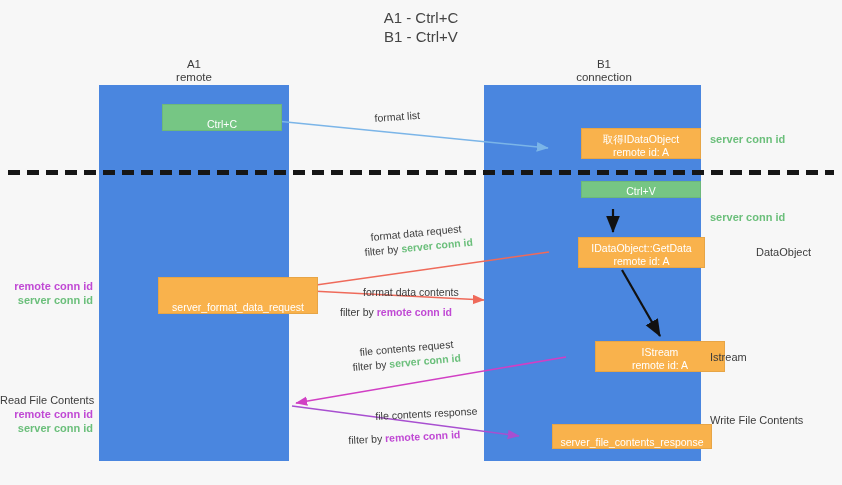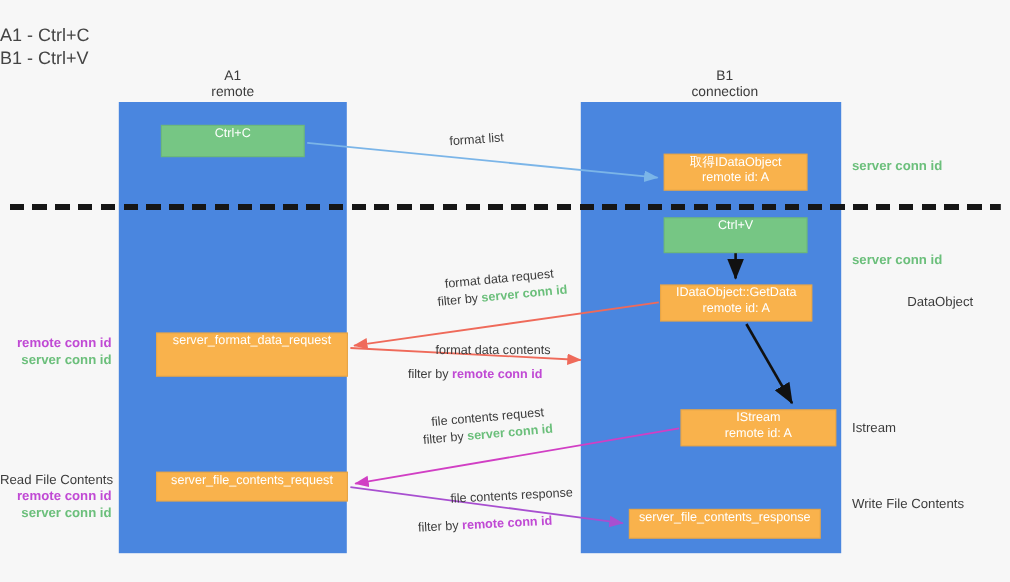--- a/index.html
+++ b/index.html
@@ -6,21 +6,21 @@
   body{
     width:842px;height:485px;position:relative;overflow:hidden;
     background:#f7f7f7;
     font-family:"Liberation Sans",sans-serif;
     color:#3c3c3c;
   }
   #stage{position:absolute;left:0;top:0;width:842px;height:485px;}
   .abs{position:absolute;}
   
   #title{
-    left:0;top:20px;width:842px;
+    left:0;top:8px;width:842px;text-align:center;
     font-size:15px;line-height:19px;color:#444;
   }
   
   .col-head{
     text-align:center;font-size:11.5px;line-height:13px;color:#3c3c3c;
   }
   #head-a1{left:114px;top:58px;width:160px;}
   #head-b1{left:524px;top:58px;width:160px;}
   .col-head .l2{display:block;}
   
@@ -28,31 +28,32 @@
   #lane-a{left:99px;top:85px;width:190px;height:376px;}
   #lane-b{left:484px;top:85px;width:217px;height:376px;}
   
   #divider{
     left:8px;top:170px;width:826px;height:5px;
     background:repeating-linear-gradient(to right,#161616 0 12px,rgba(0,0,0,0) 12px 19px);
   }
   
   .node{
     box-sizing:border-box;
-    display:flex;flex-direction:column;align-items:center;justify-content:flex-start;
+    display:flex;flex-direction:column;align-items:center;justify-content:flex-end;
     color:#ffffff;font-size:10.5px;line-height:12.5px;text-align:center;
     border:1px solid rgba(0,0,0,.07);
+    margin-left:28px;
   }
   .green{background:#76c684;}
   .orange{background:#f9b košt;}
   .orange{background:#f9b24c;}
   .node .ln{display:block;white-space:nowrap;}
   #n-ctrlc{left:134px;top:104px;width:120px;height:27px;}
   #n-idata{left:553px;top:128px;width:120px;height:31px;}
-  #n-ctrlv{left:553px;top:181px;width:120px;height:30px;}
+  #n-ctrlv{left:553px;top:181px;width:120px;height:17px;}
   #n-getdata{left:550px;top:237px;width:127px;height:31px;}
   #n-istream{left:567px;top:341px;width:130px;height:31px;}
   #n-fdreq{left:130px;top:277px;width:160px;height:37px;}
   #n-fdresp{left:489px;top:288px;width:157px;height:25px;}
   #n-fcreq{left:130px;top:393px;width:160px;height:25px;}
   #n-fcresp{left:524px;top:424px;width:160px;height:25px;}
   
   .side-label{font-size:11px;line-height:14px;color:#3c3c3c;white-space:nowrap;}
   .side-green{font-size:11px;line-height:14px;color:#6bbf7b;font-weight:bold;white-space:nowrap;}
   #lbl-sc1{left:710px;top:132px;}
@@ -162,23 +163,20 @@
   <div id="n-istream" class="abs node orange">
     <span class="ln">IStream</span>
     <span class="ln">remote id: A</span>
   </div>
 
   <div id="n-fdreq" class="abs node orange">
     <span class="ln">server_format_data_request</span>
   </div>
 
 
-  <div id="n-fcreq" class="abs node orange">
-    <span class="ln">server_file_contents_request</span>
-  </div>
 
   <div id="n-fcresp" class="abs node orange">
     <span class="ln">server_file_contents_response</span>
   </div>
 
   <div id="lbl-sc1" class="abs side-green">server conn id</div>
   <div id="lbl-sc2" class="abs side-green">server conn id</div>
   <div id="lbl-dataobject" class="abs side-label">DataObject</div>
   <div id="lbl-istream" class="abs side-label">Istream</div>
   <div id="lbl-writefile" class="abs side-label">Write File Contents</div>

